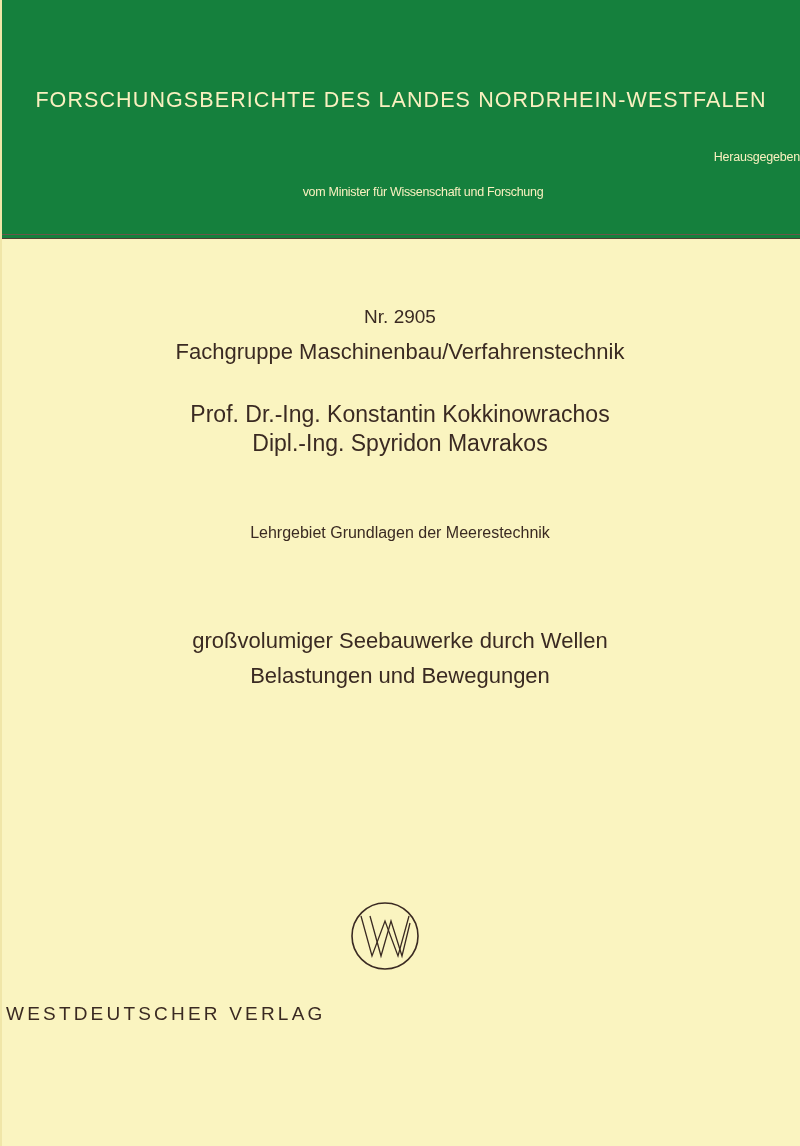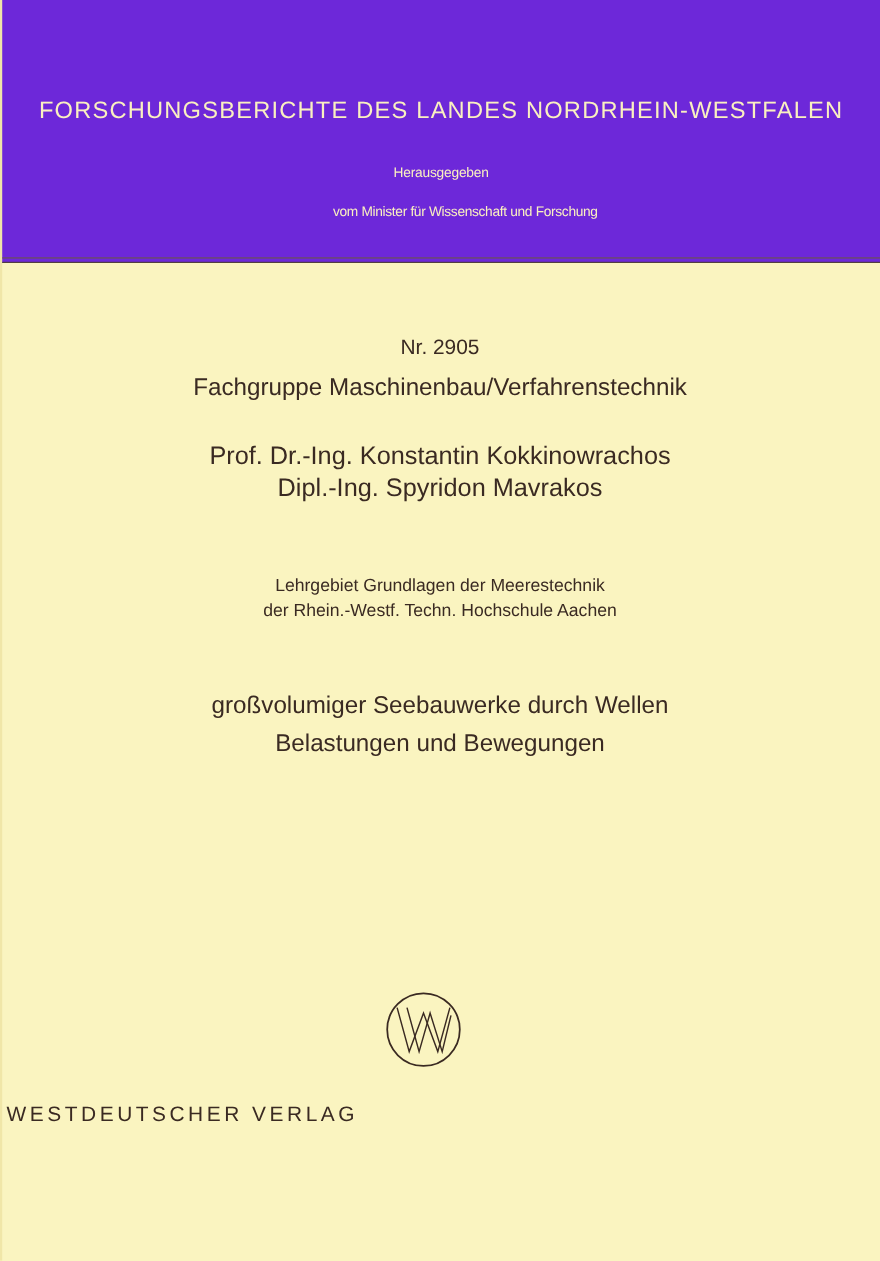--- a/index.html
+++ b/index.html
@@ -19,21 +19,21 @@
       position: absolute;
       left: 0; top: 0;
       width: 2px; height: 1146px;
       background: #F0E6A8;
     }
     .top-band {
       position: absolute;
       left: 2px; top: 0;
       width: 798px;
       height: 238px;
-      background: #6d28d9;
+      background: #15803d;
       border-bottom: 1px solid #4E3E34;
     }
     .band-line {
       position: absolute;
       left: 0; right: 0;
       bottom: 3px;
       height: 1px;
       background: #6A574A;
     }
     .series-title {
@@ -43,21 +43,21 @@
       text-align: center;
       font-size: 21.5px;
       letter-spacing: 1.1px;
       color: #FAF0C0;
       white-space: nowrap;
     }
     .publisher-label {
       position: absolute;
       left: 0; right: 0;
       top: 150px;
-      text-align: center;
+      text-align: right;
       font-size: 12.5px;
       color: #FAF0C0;
       letter-spacing: -0.2px;
     }
     .publisher-name {
       position: absolute;
       left: 0; right: 0;
       top: 185px;
       text-align: center;
       font-size: 12.5px;
@@ -128,21 +128,20 @@
 <div class="center-block report-number">Nr. 2905</div>
 <div class="center-block subject-group">Fachgruppe Maschinenbau/Verfahrenstechnik</div>
 
 <div class="center-block authors">
   <div>Prof. Dr.-Ing. Konstantin Kokkinowrachos</div>
   <div>Dipl.-Ing. Spyridon Mavrakos</div>
 </div>
 
 <div class="center-block institution">
   <div>Lehrgebiet Grundlagen der Meerestechnik</div>
-  <div>der Rhein.-Westf. Techn. Hochschule Aachen</div>
 </div>
 
 <div class="center-block title">
   <div>großvolumiger Seebauwerke durch Wellen</div>
   <div>Belastungen und Bewegungen</div>
 </div>
 
 <div class="logo">
   <svg width="70" height="70" viewBox="0 0 70 70">
     <circle cx="35" cy="35" r="33" fill="none" stroke="#3A2A22" stroke-width="1.6"></circle>

